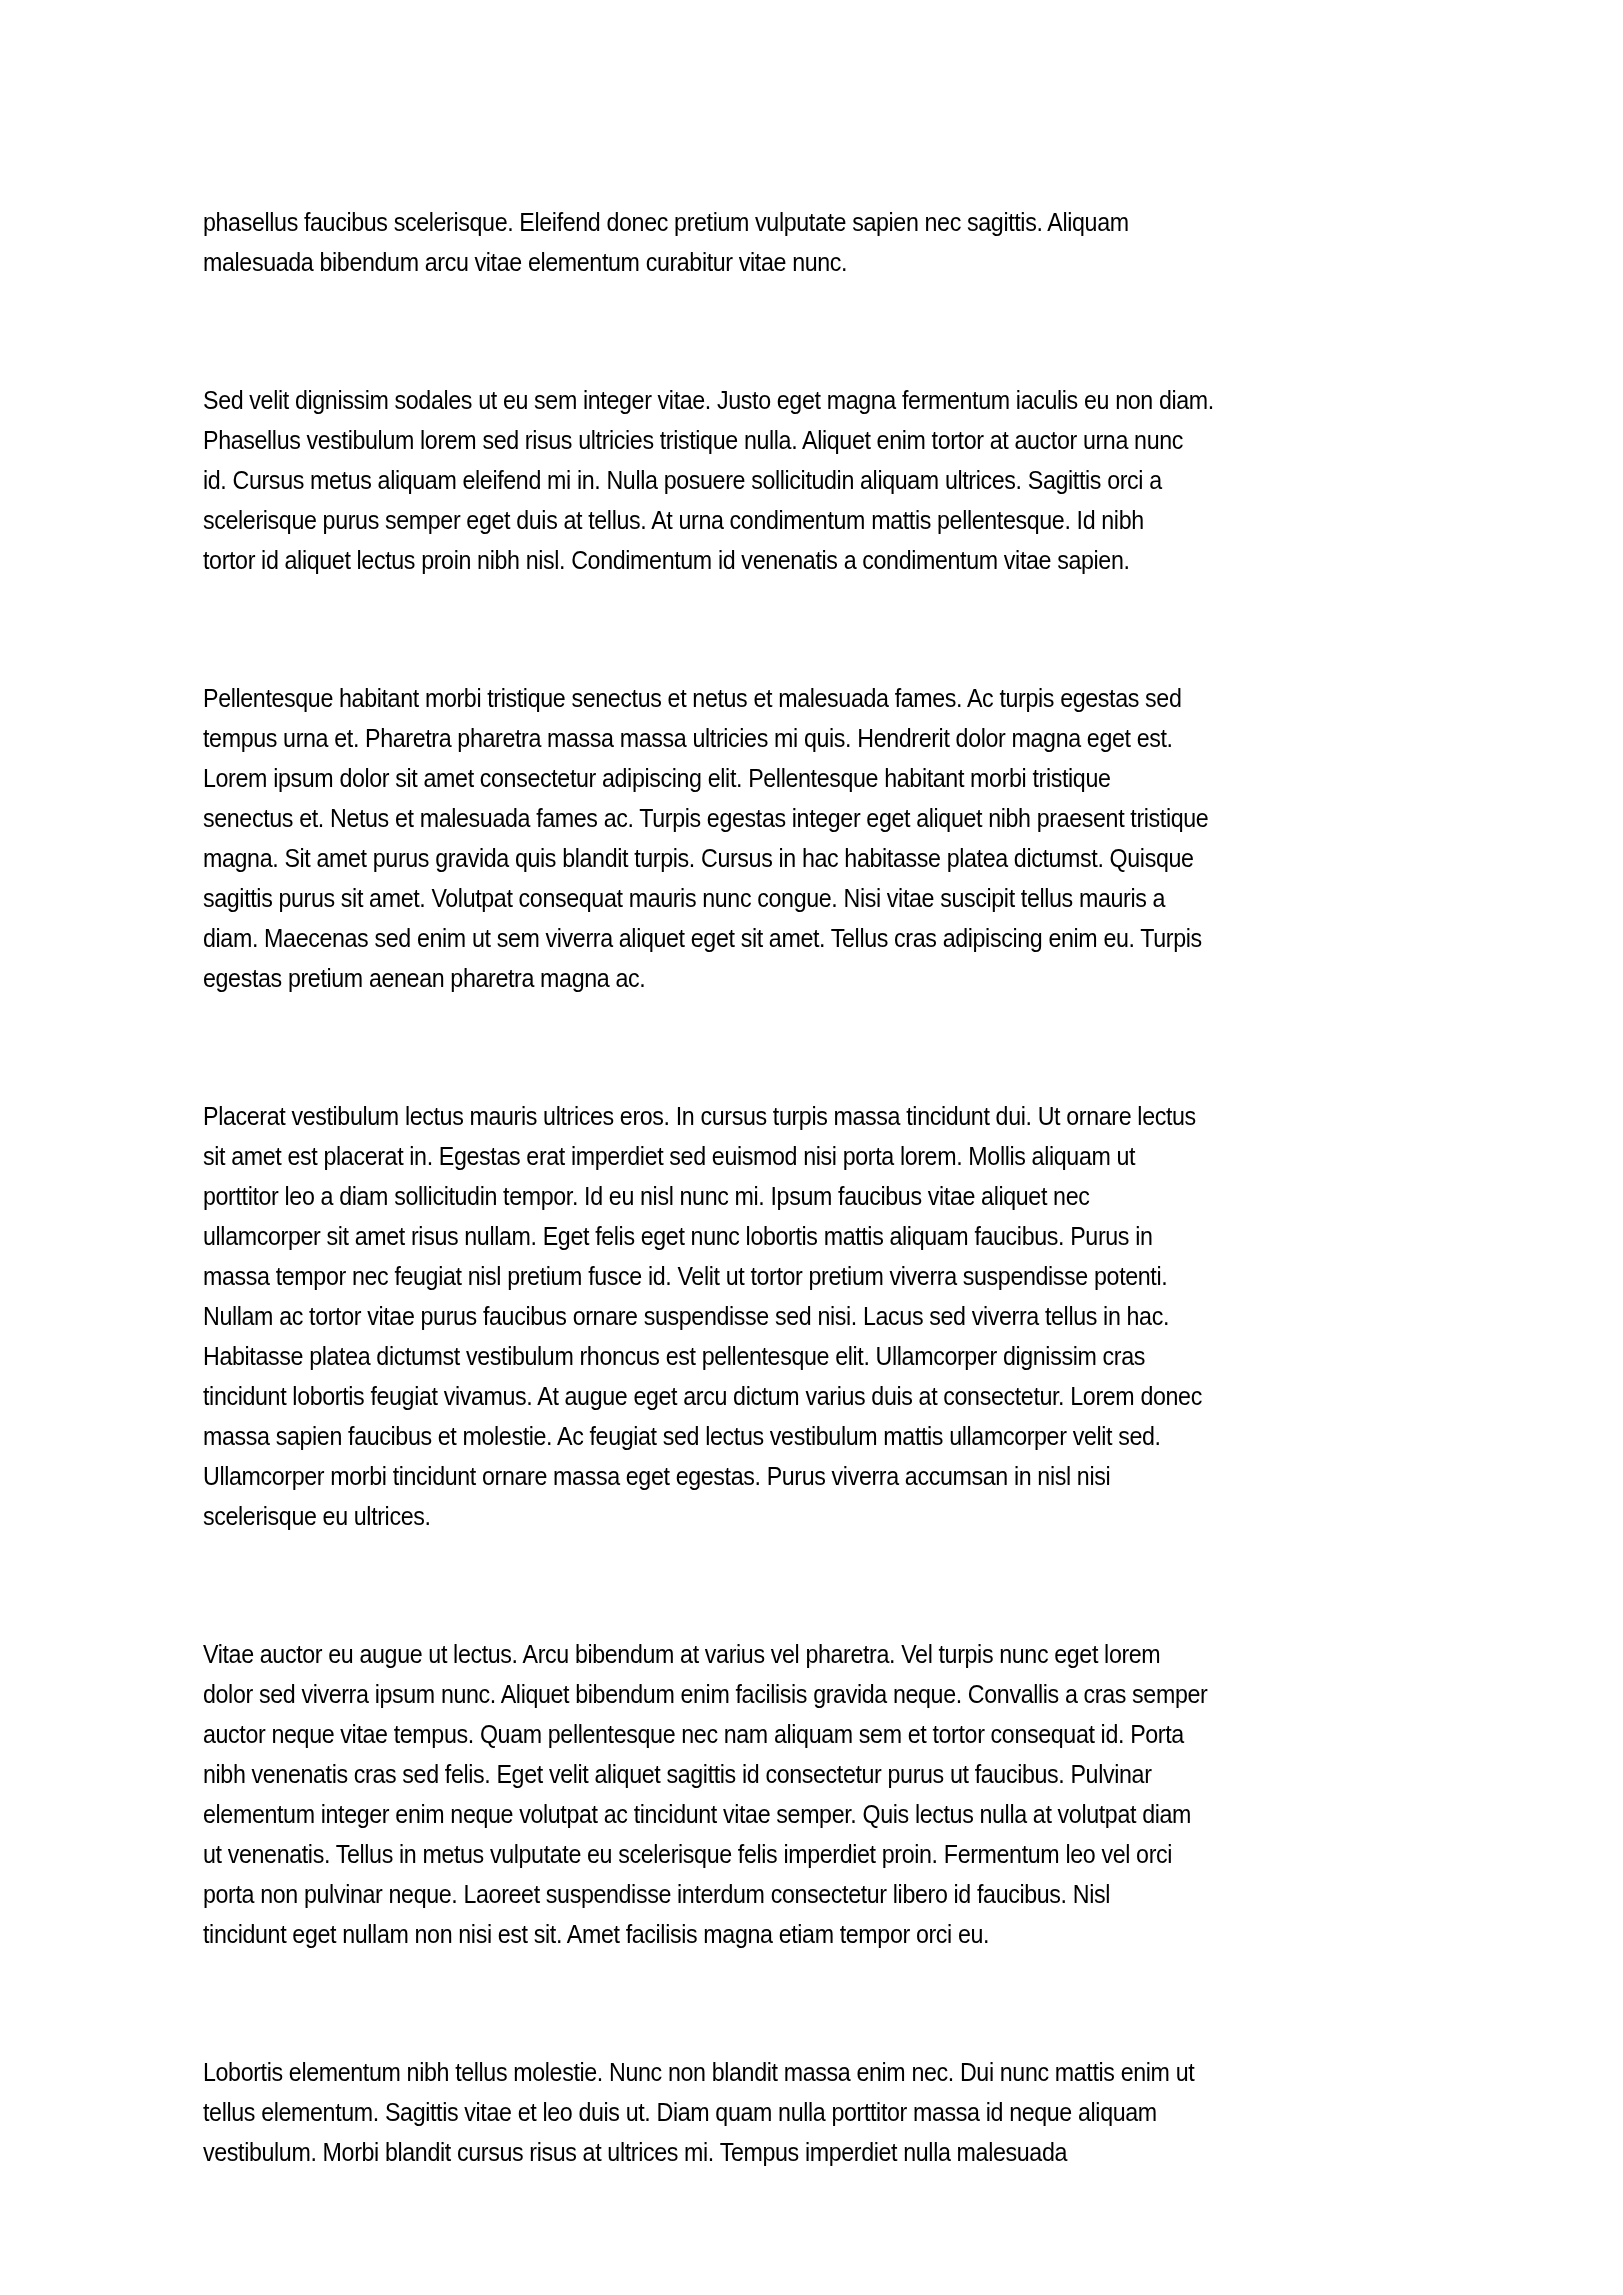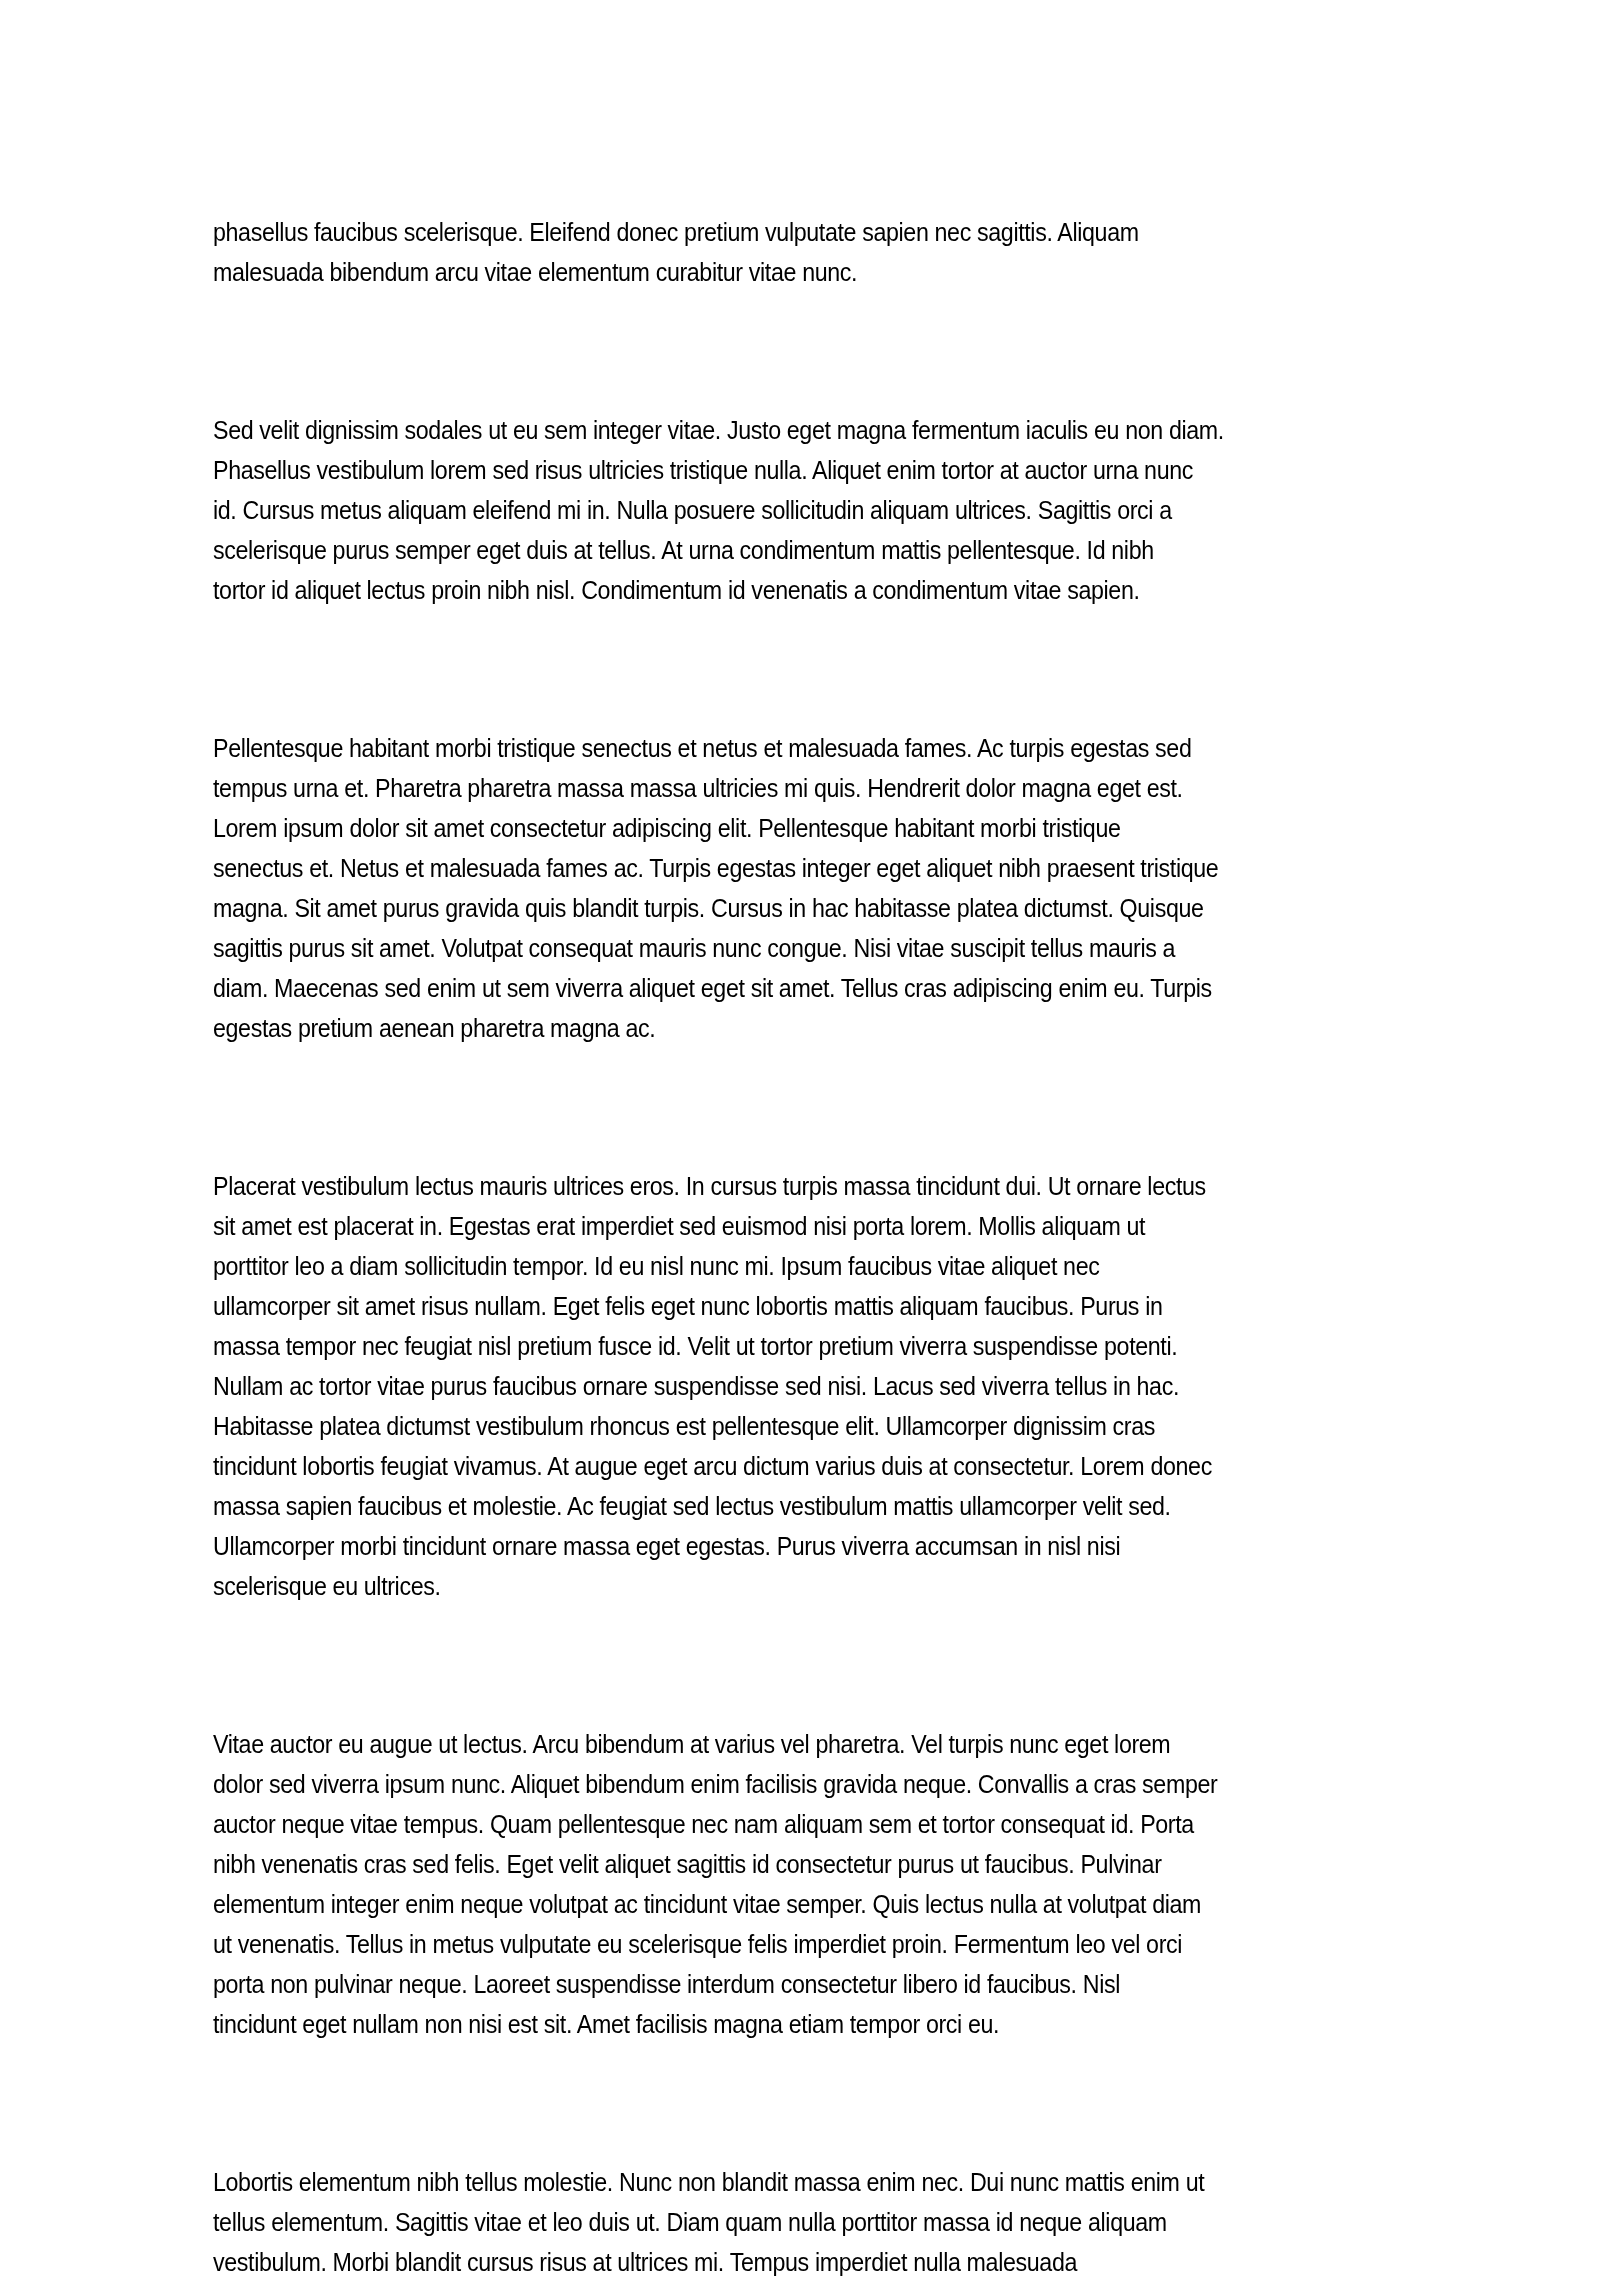--- a/index.html
+++ b/index.html
@@ -25,21 +25,21 @@
       position: absolute;
       left: 195px;
       top: 194px;
       width: 1243px;
       color: #000000;
       font-family: "Liberation Sans", sans-serif;
       font-size: 25px;
       letter-spacing: -0.4px;
     }
     .paragraph {
-      margin: 18px;
+      margin: 8px;
       padding: 0;
     }
     .line {
       display: block;
       height: 40px;
       line-height: 40px;
       white-space: nowrap;
       transform-origin: left center;
       transform: scaleX(0.93);
     }

